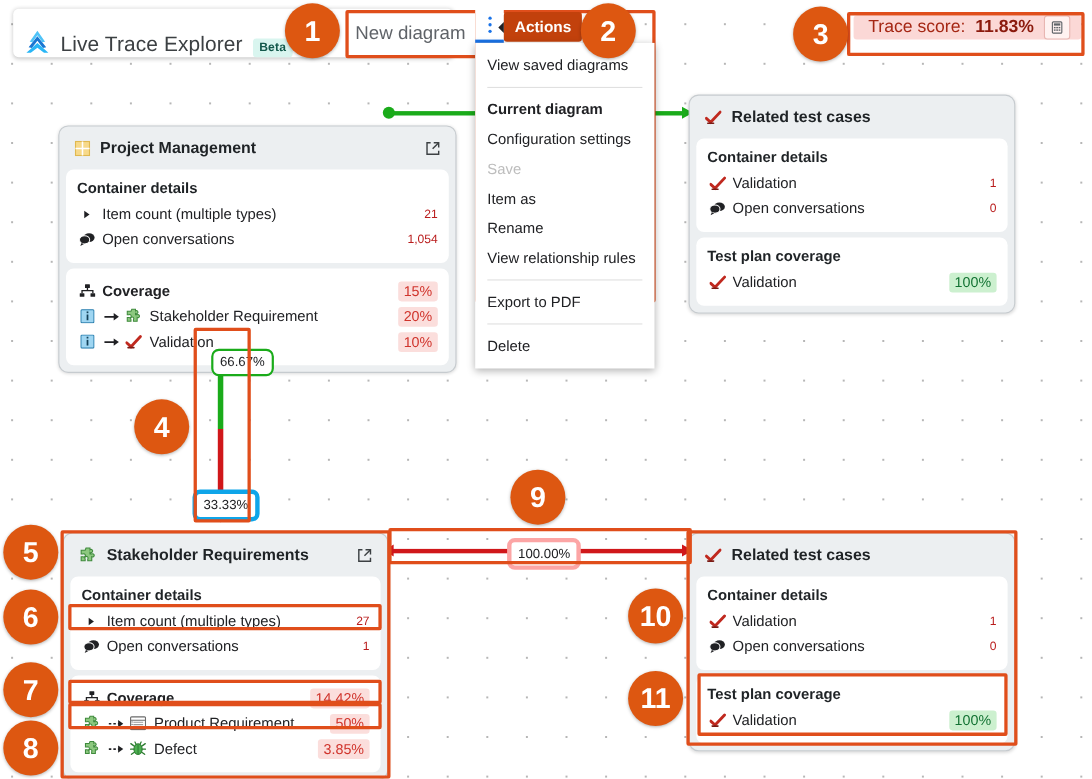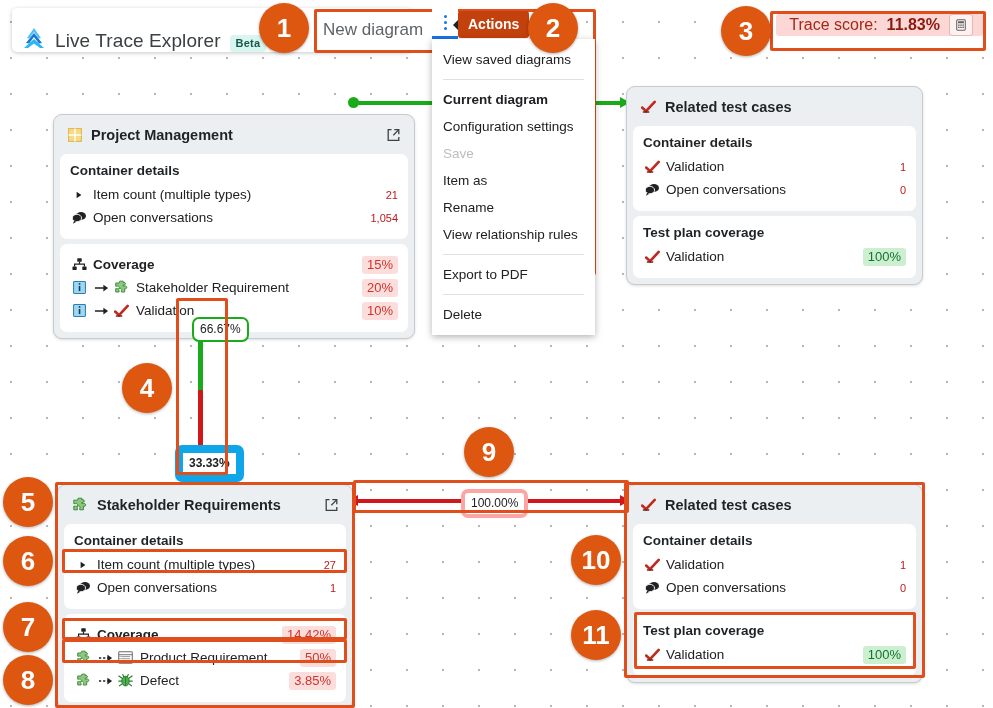--- a/index.html
+++ b/index.html
@@ -288,21 +288,21 @@
 
 <div class="conn" style="left:178px; top:300px; width:50px; height:175px;">
   <div class="dot" style="left:17px; top:0; background:#1aab1a;"></div>
   <div class="vline" style="left:20px; top:6px; height:84px; background:#1aab1a;"></div>
   <div class="vline" style="left:20px; top:90px; height:78px; background:#d0171a;"></div>
   <svg width="14" height="11" style="position:absolute; left:15.5px; top:165px;">
     <polygon points="1,0 12.5,0 6.8,10" fill="#d0171a"></polygon>
   </svg>
 </div>
 <div class="conn-label" style="left:192px; top:317px; border:2px solid #1aab1a;">66.67%</div>
-<div class="conn-label" style="left:175px; top:445px; border:8px solid #0ea5e9;font-weight:bold;">33.33%</div>
+<div class="conn-label" style="left:175px; top:445px; border:4px solid #0ea5e9;">33.33%</div>
 
 <div class="conn" style="left:348px; top:494px; width:282px; height:14px;">
   <svg width="10" height="14" style="position:absolute; left:0; top:0;">
     <polygon points="10,1 0,6.5 10,12" fill="#d0171a"></polygon>
   </svg>
   <div class="hline" style="left:8px; top:5px; width:265px; background:#d0171a;"></div>
   <svg width="10" height="14" style="position:absolute; left:272px; top:0;">
     <polygon points="0,1 10,6.5 0,12" fill="#d0171a"></polygon>
   </svg>
 </div>

